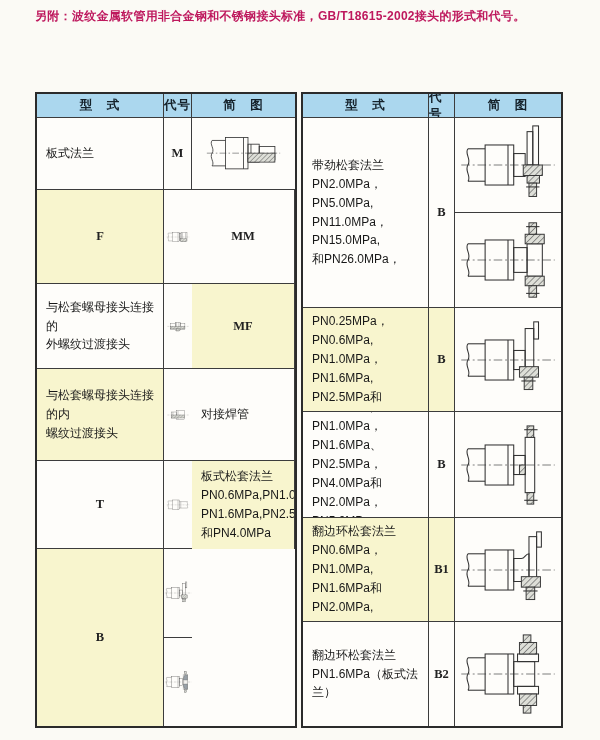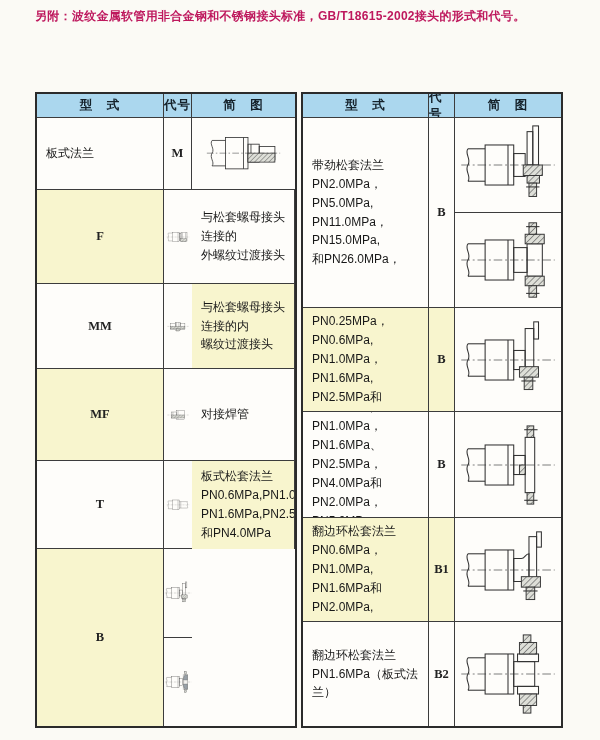--- a/index.html
+++ b/index.html
@@ -110,23 +110,23 @@
             <line class="s" x1="52" y1="22" x2="52" y2="64"></line>
             <rect class="s" x="58" y="29" width="7" height="28"></rect>
    <rect class="s" x="65" y="24" width="26" height="38"></rect>
    <line class="s" x1="71" y1="24" x2="71" y2="62"></line>
             <line class="s" x1="85" y1="24" x2="85" y2="62"></line>
    <rect x="63" y="50" width="26" height="13" fill="url(#hp1)" stroke="#333"></rect>
           </svg>
         </div>
     </div>
 
+    <div class="c code">MM</div>
     <div class="c name">与松套螺母接头连接的
 外螺纹过渡接头</div>
-    <div class="c code">MM</div>
     <div class="c diag nr">
       <div class="dwrap">
           <svg viewBox="0 0 104 86" preserveAspectRatio="xMidYMid meet">
       <defs>
               <pattern id="hp2" width="4.5" height="4.5" patternUnits="userSpaceOnUse" patternTransform="rotate(45)">
         <rect width="4.5" height="4.5" fill="#dedfd8"></rect>
         <line x1="0" y1="0" x2="0" y2="4.5" stroke="#5a5a5a" stroke-width="1.3"></line>
       </pattern>
             </defs>
             <line x1="6" y1="43" x2="98" y2="43" stroke="#555" stroke-width="0.8" stroke-dasharray="9 3 2 3"></line>
@@ -134,23 +134,23 @@
    <rect class="s" x="40" y="25" width="22" height="36"></rect>
    <line class="s" x1="46" y1="25" x2="46" y2="61"></line>
             <line class="s" x1="56" y1="25" x2="56" y2="61"></line>
    <rect class="s" x="62" y="30" width="20" height="26"></rect>
    <rect x="20" y="43" width="62" height="11" fill="url(#hp2)" stroke="#333"></rect>
    <rect x="44" y="54" width="14" height="9" fill="url(#hp2)" stroke="#333"></rect>
           </svg>
         </div>
     </div>
 
+    <div class="c code hl">MF</div>
     <div class="c name hl">与松套螺母接头连接的内
 螺纹过渡接头</div>
-    <div class="c code hl">MF</div>
     <div class="c diag nr">
       <div class="dwrap">
           <svg viewBox="0 0 104 86" preserveAspectRatio="xMidYMid meet">
       <defs>
               <pattern id="hp3" width="4.5" height="4.5" patternUnits="userSpaceOnUse" patternTransform="rotate(45)">
         <rect width="4.5" height="4.5" fill="#dedfd8"></rect>
         <line x1="0" y1="0" x2="0" y2="4.5" stroke="#5a5a5a" stroke-width="1.3"></line>
       </pattern>
             </defs>
             <line x1="6" y1="43" x2="98" y2="43" stroke="#555" stroke-width="0.8" stroke-dasharray="9 3 2 3"></line>

